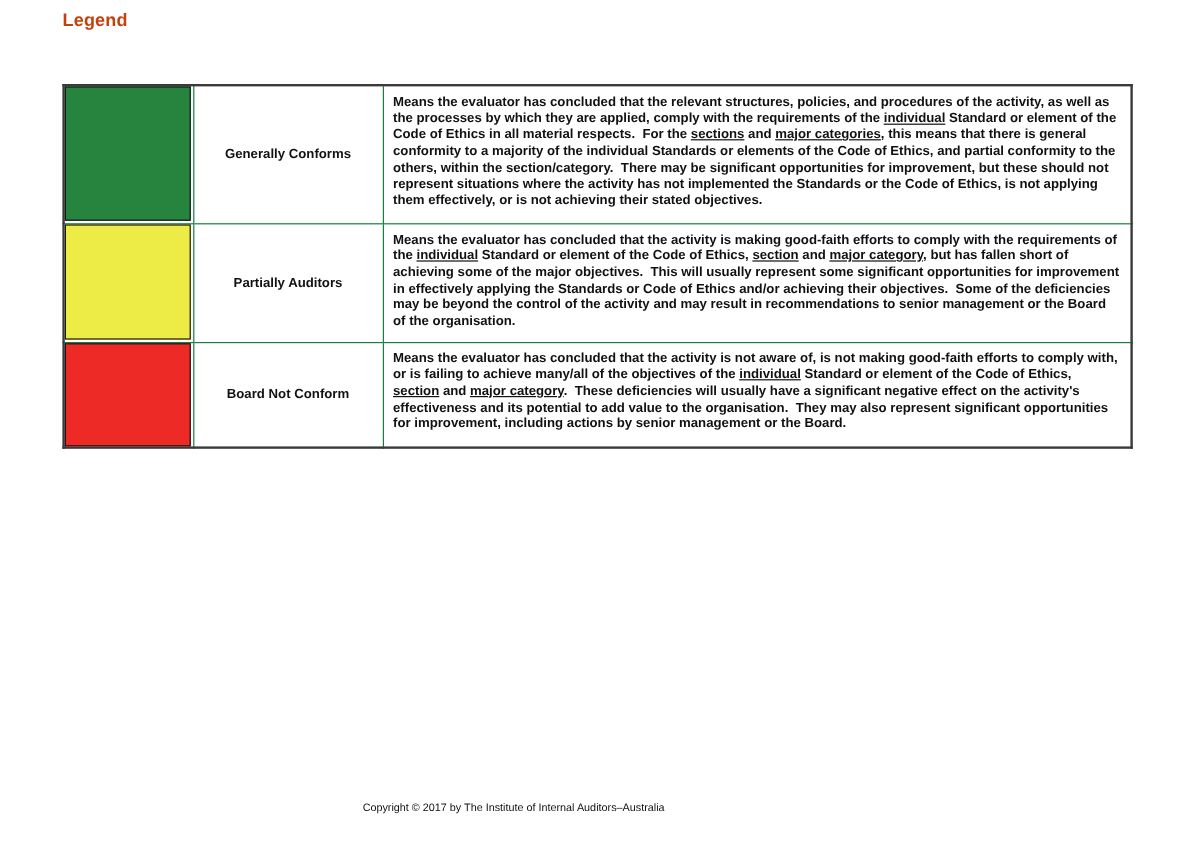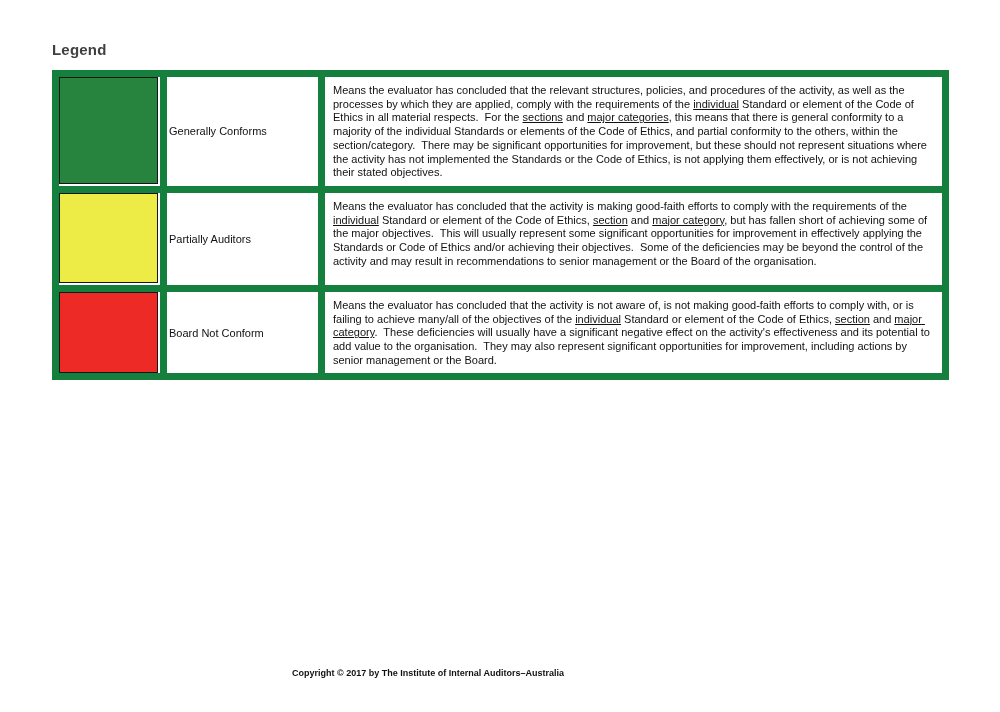--- a/index.html
+++ b/index.html
@@ -6,72 +6,74 @@
   html, body {
     margin: 0; padding: 0;
     width: 1000px; height: 712px;
     background: #ffffff;
     font-family: "Liberation Sans", sans-serif;
     color: #000000;
     position: relative;
   }
   .page-title {
     position: absolute;
-    left: 52px; top: 41px;
+    left: 52px; top: 9px;
     font-size: 15px;
     font-weight: bold;
     letter-spacing: 0.2px;
-    color: #404040;
+    color: #c2410c;
   }
   table.legend-table {
     position: absolute;
     left: 52px; top: 70px;
     width: 890px;
     border-collapse: collapse;
     table-layout: fixed;
     border: 2px solid #3b3b3b;
   }
   table.legend-table td {
-    border: 7px solid #15803d;
+    border: 1px solid #15803d;
+    font-weight: bold;
   }
   col.col-swatch { width: 108px; }
   col.col-label  { width: 158px; }
   col.col-desc   { width: 624px; }
   tr.row-0 { height: 115px; }
   tr.row-1 { height: 99px; }
   tr.row-2 { height: 88px; }
   td.swatch-cell { padding: 0; position: relative; }
   .swatch {
     position: absolute;
     top: 0; left: 0; right: 2px; bottom: 2px;
     border: 1px solid #161616;
   }
   tr.row-2 .swatch { bottom: 0; }
   td.label-cell {
+    text-align: center;
     vertical-align: middle;
     font-size: 11px;
     color: #111111;
-    padding: 2px;
+    padding: 14px;
   }
   td.desc-cell {
     vertical-align: top;
     font-size: 11px;
     line-height: 13.7px;
     padding: 7px 9px 6px 8px;
     color: #111111;
     white-space: pre-wrap;
   }
   td.desc-cell span.u { text-decoration: underline; }
   .footer {
     position: absolute;
     left: 0; top: 668px;
     width: 856px;
     text-align: center;
     font-size: 9px;
-    font-weight: bold;
+    font-weight: normal;
     color: #111111;
   }
 </style>
 </head>
 <body>
 
 <div class="page-title">Legend</div>
 
 <table class="legend-table">
   <colgroup>

